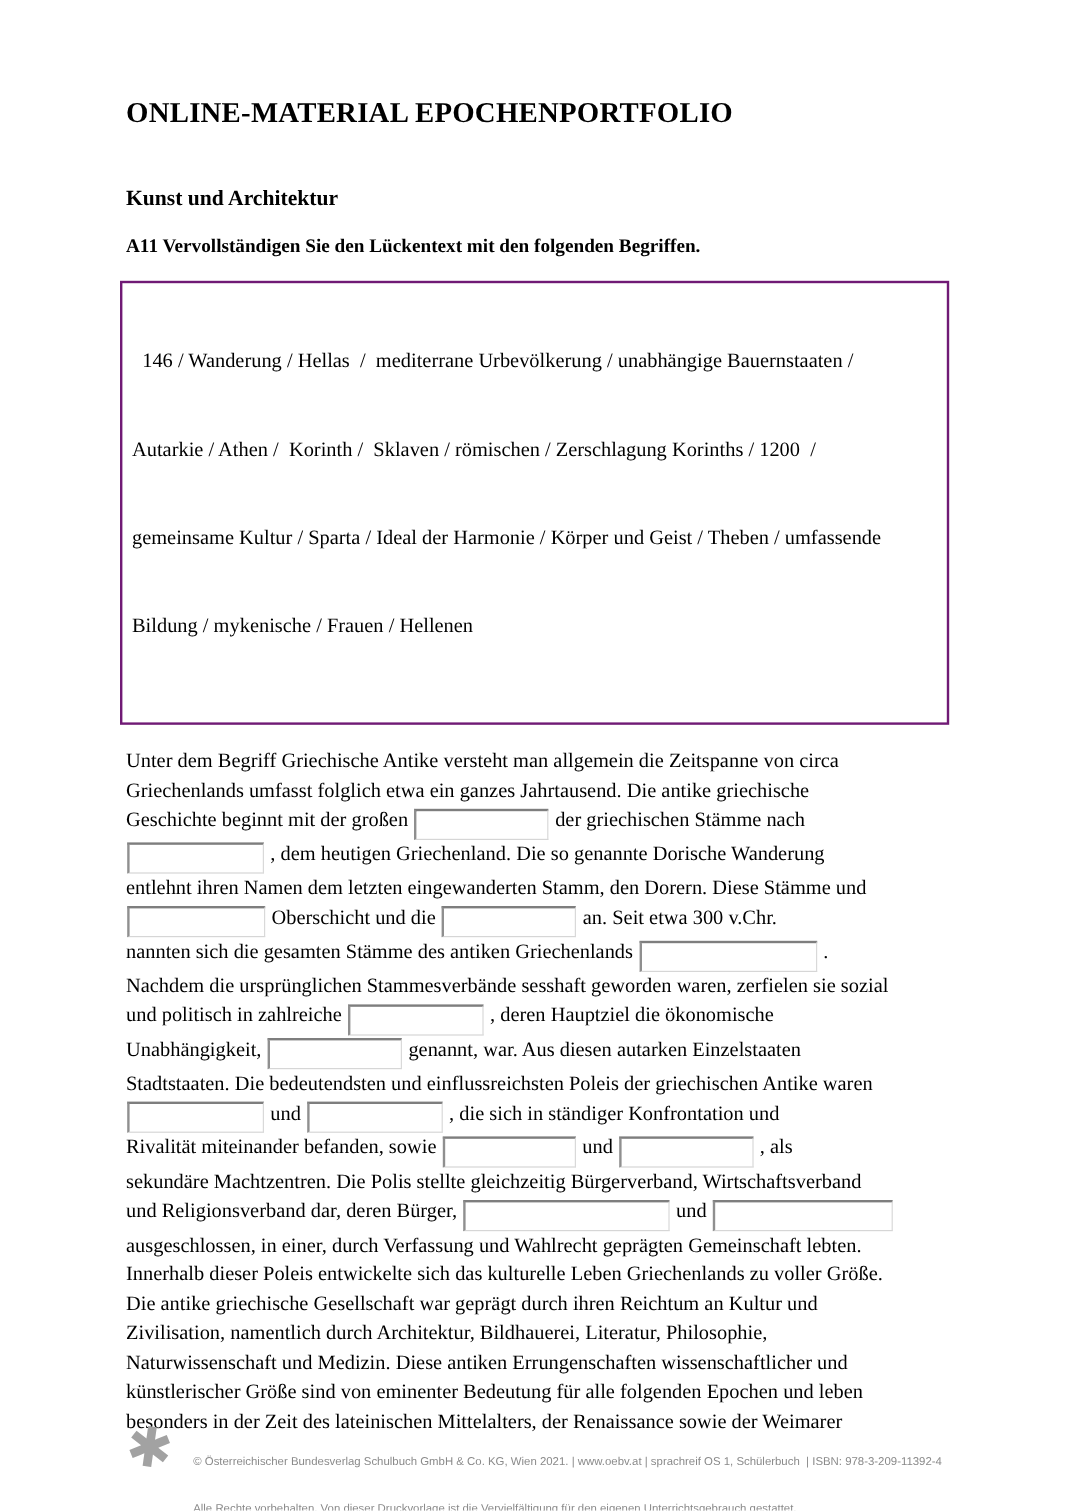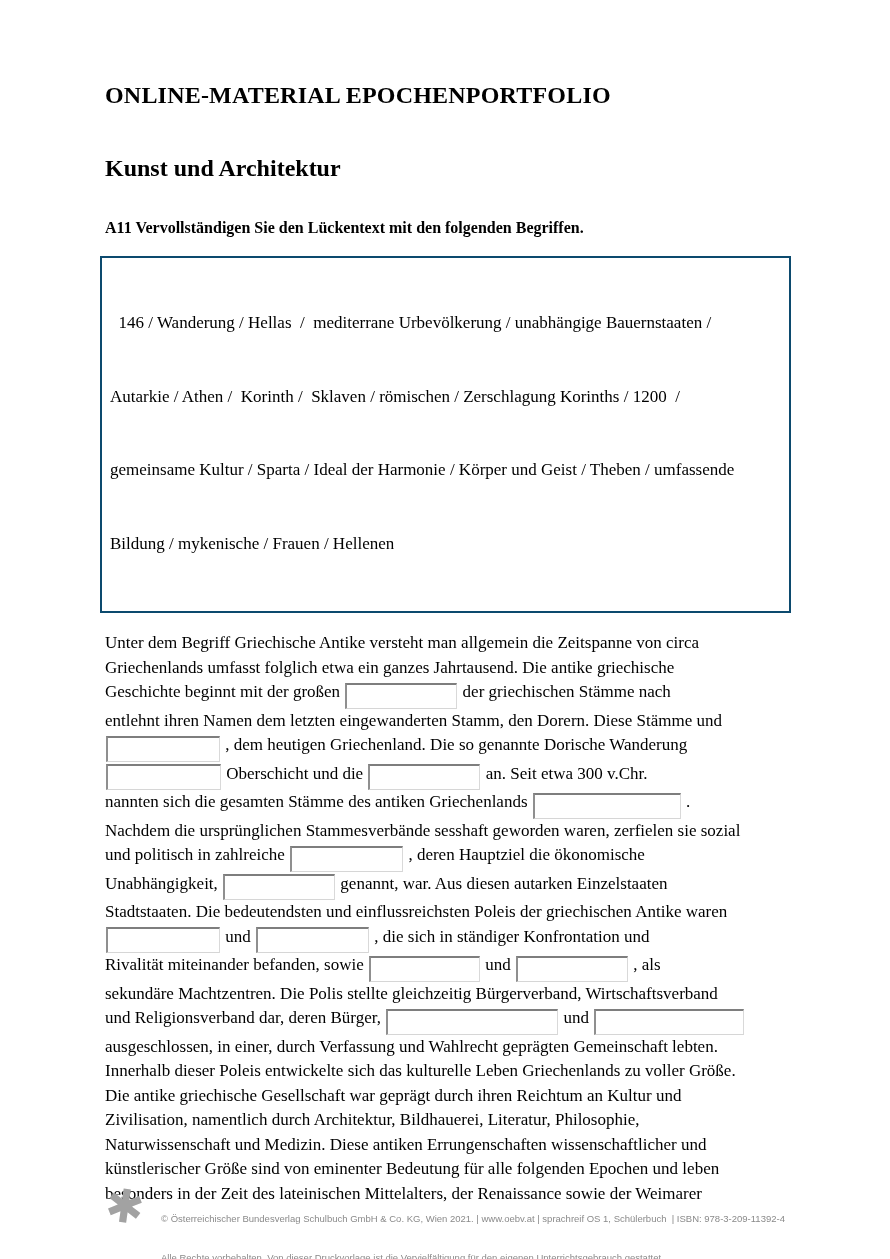--- a/index.html
+++ b/index.html
@@ -11,32 +11,32 @@
     color:#000;
     overflow:hidden;
   }
   .content{margin-left:105px;width:686px;}
   .title{
     margin:82px 0 10px 0;
     font-size:24px;font-weight:bold;letter-spacing:0.2px;
   }
   .subtitle{
     margin:46px 0 0 0;
-    font-size:24px;font-weight:bold;
+    font-size:18px;font-weight:bold;
   }
   .task{
-    margin:37px 0 0 0;
+    margin:21px 0 0 0;
     font-size:16px;font-weight:bold;
   }
   .word-bank{
     margin:19px 0 0 -5px;
     width:691px;
     box-sizing:border-box;
-    border:2px solid #0c4a6e;
-    padding:4px 8px 6px 8px;
+    border:2px solid #701a75;
+    padding:4px 8px 19px 8px;
     font-size:17px;
     line-height:24.5px;
     white-space:pre;
   }
   .cloze{
     margin-top:18px;
     font-size:17px;
     line-height:24.5px;
   }
   .cloze-line{white-space:pre;}
@@ -91,22 +91,22 @@
       <div>  146 / Wanderung / Hellas  /  mediterrane Urbevölkerung / unabhängige Bauernstaaten /</div>
       <div>Autarkie / Athen /  Korinth /  Sklaven / römischen / Zerschlagung Korinths / 1200  /</div>
       <div>gemeinsame Kultur / Sparta / Ideal der Harmonie / Körper und Geist / Theben / umfassende</div>
       <div>Bildung / mykenische / Frauen / Hellenen</div>
     </div>
 
     <div class="cloze">
         <div class="cloze-line"><span>Unter dem Begriff Griechische Antike versteht man allgemein die Zeitspanne von circa</span></div>
         <div class="cloze-line"><span>Griechenlands umfasst folglich etwa ein ganzes Jahrtausend. Die antike griechische</span></div>
         <div class="cloze-line"><span>Geschichte beginnt mit der großen </span><input type="text" class="blank" style="width: 112px;"><span> der griechischen Stämme nach</span></div>
+        <div class="cloze-line"><input type="text" class="blank" style="width: 114px;"><span> , dem heutigen Griechenland. Die so genannte Dorische Wanderung</span></div>
         <div class="cloze-line"><span>entlehnt ihren Namen dem letzten eingewanderten Stamm, den Dorern. Diese Stämme und</span></div>
-        <div class="cloze-line"><input type="text" class="blank" style="width: 114px;"><span> , dem heutigen Griechenland. Die so genannte Dorische Wanderung</span></div>
         <div class="cloze-line"><input type="text" class="blank" style="width: 115px;"><span> Oberschicht und die </span><input type="text" class="blank" style="width: 112px;"><span> an. Seit etwa 300 v.Chr.</span></div>
         <div class="cloze-line"><span>nannten sich die gesamten Stämme des antiken Griechenlands </span><input type="text" class="blank" style="width: 148px;"><span> .</span></div>
         <div class="cloze-line"><span>Nachdem die ursprünglichen Stammesverbände sesshaft geworden waren, zerfielen sie sozial</span></div>
         <div class="cloze-line"><span>und politisch in zahlreiche </span><input type="text" class="blank" style="width: 113px;"><span> , deren Hauptziel die ökonomische</span></div>
         <div class="cloze-line"><span>Unabhängigkeit, </span><input type="text" class="blank" style="width: 112px;"><span> genannt, war. Aus diesen autarken Einzelstaaten</span></div>
         <div class="cloze-line"><span>Stadtstaaten. Die bedeutendsten und einflussreichsten Poleis der griechischen Antike waren</span></div>
         <div class="cloze-line"><input type="text" class="blank" style="width: 114px;"><span> und </span><input type="text" class="blank" style="width: 113px;"><span> , die sich in ständiger Konfrontation und</span></div>
         <div class="cloze-line"><span>Rivalität miteinander befanden, sowie </span><input type="text" class="blank" style="width: 111px;"><span> und </span><input type="text" class="blank" style="width: 112px;"><span> , als</span></div>
         <div class="cloze-line"><span>sekundäre Machtzentren. Die Polis stellte gleichzeitig Bürgerverband, Wirtschaftsverband</span></div>
         <div class="cloze-line"><span>und Religionsverband dar, deren Bürger, </span><input type="text" class="blank" style="width: 172px;"><span> und </span><input type="text" class="blank" style="width: 150px;"></div>

